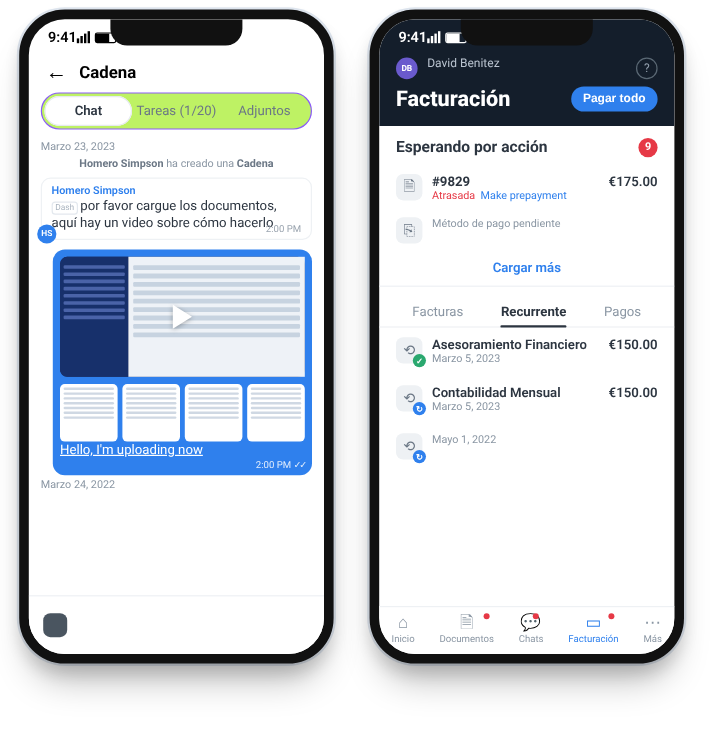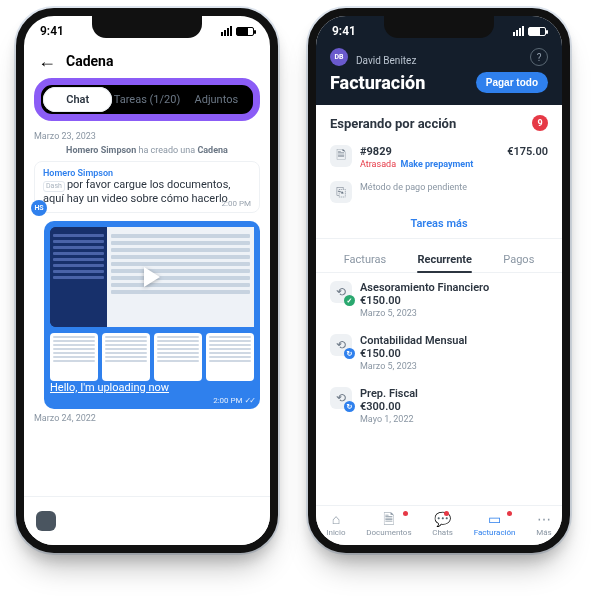--- a/index.html
+++ b/index.html
@@ -33,21 +33,21 @@
     top: 0; left: 50%;
     transform: translateX(-50%);
     width: 110px; height: 22px;
     background: #111;
     border-bottom-left-radius: 14px;
     border-bottom-right-radius: 14px;
     z-index: 50;
   }
   .status-bar {
     display: flex;
-    justify-content: space-between;
+    justify-content: flex-start;
     align-items: center;
     height: 30px;
     padding: 0 16px;
     font-size: 12px;
     font-weight: 600;
   }
   .status-right { display:flex; gap:4px; align-items:center; }
   .sig { display:inline-flex; gap:1px; align-items:flex-end; }
   .sig span { width:2px; background: currentColor; display:inline-block;}
   .sig span:nth-child(1){height:4px;} .sig span:nth-child(2){height:6px;}
@@ -59,23 +59,23 @@
   
   .p1-header {
     display:flex; align-items:center; gap:10px;
     padding: 4px 14px 6px;
   }
   .back-arrow { font-size:18px; }
   .p1-title { font-size:14px; font-weight:700; }
   .p1-tabs {
     display:flex; gap:0;
     margin: 0 10px 4px;
-    border:7px solid #8b5cf6; border-radius:18px;
+    border:1px solid #8b5cf6; border-radius:18px;
     padding:2px;
-    background:#000000;
+    background:#bef264;
   }
   .p1-tab {
     flex:1; text-align:center;
     font-size:11px; padding:6px 0;
     color:#6b7785; border-radius:16px;
   }
   .p1-tab.active { background:#fff; color:#2c3540; font-weight:600; box-shadow:0 0 0 1px #e6eaef inset;}
   .p1-body { padding: 2px 10px 0; font-size:10px; color:#333; overflow:hidden; }
   .date-sep { text-align:left; color:#8a96a3; font-size:9px; margin:4px 0; }
   .sys-msg { text-align:center; color:#8a96a3; font-size:9px; }
@@ -129,53 +129,53 @@
   .composer input {
     border:none; outline:none; width:100%; font-size:11px; color:#333;
   }
   .attach-chip {
     width:20px;height:20px;border-radius:6px;background:#4a5560;margin-top:6px;
   }
 
   
   .p2-top { background:#141e2b; color:#fff; padding-bottom:12px;}
   .p2-top .status-bar { color:#fff; }
-  .p2-userrow { display:flex; align-items:flex-end; padding:2px 14px; gap:8px; font-size:10px; color:#b9c3cf;}
+  .p2-userrow { display:flex; align-items:flex-start; padding:2px 14px; gap:8px; font-size:10px; color:#b9c3cf;}
   .db-avatar{width:18px;height:18px;border-radius:50%;background:#6a5acd;color:#fff;font-size:7px;display:flex;align-items:center;justify-content:center;font-weight:700;}
   .help-circle{margin-left:auto;width:18px;height:18px;border-radius:50%;border:1.5px solid #5a6874;display:flex;align-items:center;justify-content:center;font-size:10px;color:#93a0ae;}
   .p2-titlebar{display:flex;align-items:center;justify-content:space-between;padding:4px 14px 0;}
   .p2-title{font-size:18px;font-weight:800;}
   .pay-all{background:#2f80ed;color:#fff;border:none;border-radius:14px;padding:5px 10px;font-size:10px;font-weight:600;}
 
   .p2-body { padding:10px 14px 0; font-size:11px; color:#2c3540; }
   .wait-row{display:flex;align-items:center;justify-content:space-between;font-size:13px;font-weight:700;margin-bottom:8px;}
   .count-badge{width:16px;height:16px;border-radius:50%;background:#e63946;color:#fff;font-size:9px;display:flex;align-items:center;justify-content:center;font-weight:700;}
   .bill-item{display:flex;align-items:flex-start;gap:8px;padding:6px 0;}
   .bi-icon{width:22px;height:22px;border-radius:6px;background:#eef1f4;display:flex;align-items:center;justify-content:center;font-size:12px;color:#6b7785;flex-shrink:0;}
   .bi-main{flex:1;min-width:0;}
   .bi-top{display:flex;justify-content:space-between;font-size:11px;}
   .bi-num{font-weight:700;}
   .bi-price{font-weight:600;}
   .bi-sub{font-size:9px;color:#8a96a3;margin-top:1px;}
   .bi-sub .late{color:#e63946;}
-  .bi-sub .link{color:#2f80ed;font-weight:700;text-align:right;}
+  .bi-sub .link{color:#2f80ed;font-weight:400;text-align:right;}
   .load-more{color:#2f80ed;text-align:center;font-size:11px;font-weight:600;padding:8px 0 4px;}
   .div-line{height:1px;background:#eef1f4;margin:4px -14px 0;}
 
   .p2-tabs{display:flex;justify-content:space-around;padding:8px 12px 0;border-bottom:1px solid #eef1f4;margin:0 -14px;}
   .p2-tab{font-size:11px;color:#8a96a3;padding:6px 8px;position:relative;}
   .p2-tab.active{color:#2c3540;font-weight:700;}
   .p2-tab.active::after{content:"";position:absolute;left:8px;right:8px;bottom:-1px;height:2px;background:#2c3540;border-radius:1px;}
 
   .rec-item{display:flex;align-items:flex-start;gap:8px;padding:8px 0;}
   .ri-icon{width:22px;height:22px;border-radius:6px;background:#eef1f4;position:relative;display:flex;align-items:center;justify-content:center;color:#6b7785;font-size:12px;flex-shrink:0;}
   .ri-badge{position:absolute;bottom:-3px;right:-3px;width:11px;height:11px;border-radius:50%;display:flex;align-items:center;justify-content:center;font-size:7px;color:#fff;font-weight:700;}
   .ri-badge.ok{background:#2aa86f;} .ri-badge.sync{background:#2f80ed;}
   .ri-main{flex:1;min-width:0;}
-  .ri-top{display:flex;justify-content:space-between;font-size:11px;flex-direction:column;}
+  .ri-top{display:flex;justify-content:space-between;font-size:11px;}
   .ri-name{font-weight:600;white-space:nowrap;overflow:hidden;text-overflow:ellipsis;max-width:130px;}
   .ri-price{font-weight:600;}
   .ri-date{font-size:9px;color:#8a96a3;margin-top:1px;}
 
   .navbar{position:absolute;bottom:0;left:0;right:0;display:flex;justify-content:space-around;align-items:center;border-top:1px solid #eef1f4;background:#fff;padding:6px 0 8px;}
   .nav-item{display:flex;flex-direction:column;align-items:center;gap:2px;font-size:8px;color:#8a96a3;position:relative;}
   .nav-item.active{color:#2f80ed;}
   .nav-ico{font-size:14px;line-height:1;}
   .nav-dot{position:absolute;top:-1px;right:4px;width:5px;height:5px;border-radius:50%;background:#e63946;}
 
@@ -349,21 +349,21 @@
         </div>
       </div>
 
       <div class="bill-item">
         <div class="bi-icon">⎘</div>
         <div class="bi-main">
           <div class="bi-sub">Método de pago pendiente</div>
         </div>
       </div>
 
-      <div class="load-more">Tareas más</div>
+      <div class="load-more">Cargar más</div>
       <div class="div-line"></div>
 
       <div class="p2-tabs">
         <div class="p2-tab">Facturas</div>
         <div class="p2-tab active">Recurrente</div>
         <div class="p2-tab">Pagos</div>
       </div>
 
       <div class="rec-item">
         <div class="ri-icon">⟲<div class="ri-badge ok">✓</div></div>
@@ -383,24 +383,20 @@
               <span class="ri-name">Contabilidad Mensual</span>
               <span class="ri-price">€150.00</span>
             </div>
           <div class="ri-date">Marzo 5, 2023</div>
         </div>
       </div>
 
       <div class="rec-item">
         <div class="ri-icon">⟲<div class="ri-badge sync">↻</div></div>
         <div class="ri-main">
-          <div class="ri-top">
-              <span class="ri-name">Prep. Fiscal</span>
-              <span class="ri-price">€300.00</span>
-            </div>
           <div class="ri-date">Mayo 1, 2022</div>
         </div>
       </div>
     </div>
 
     <div class="navbar">
       <div class="nav-item">
           <span class="nav-ico">⌂</span>
           <span>Inicio</span>
         </div>

